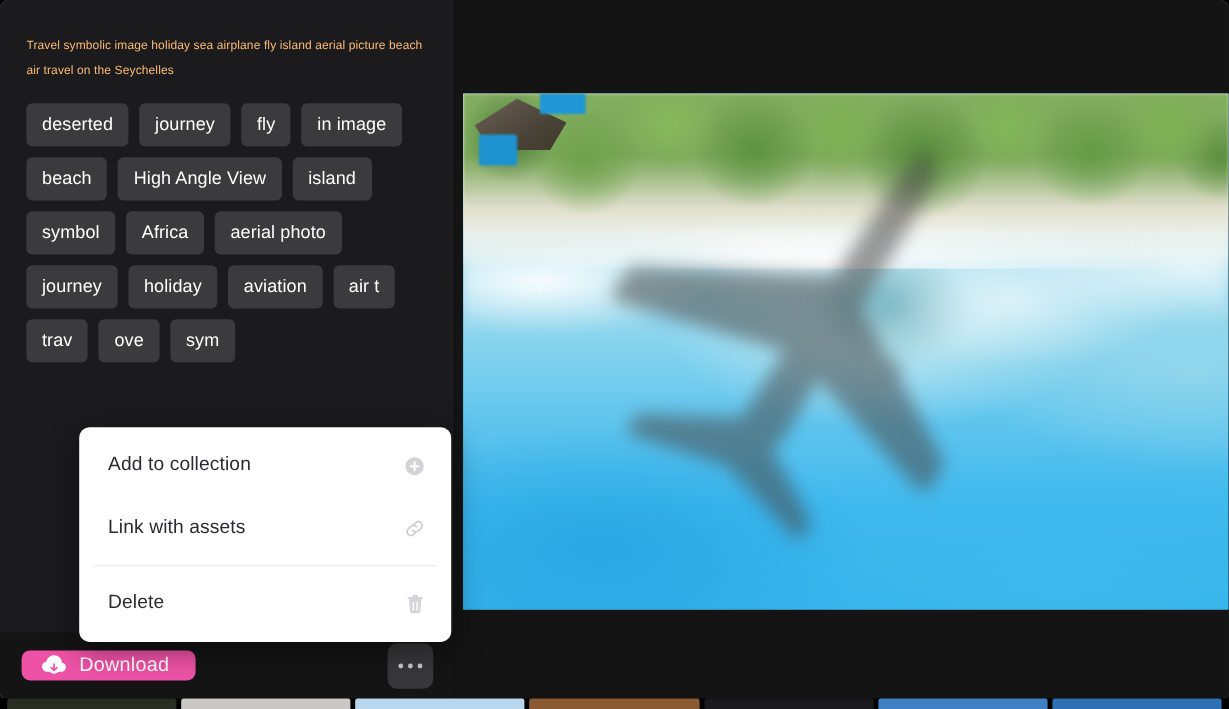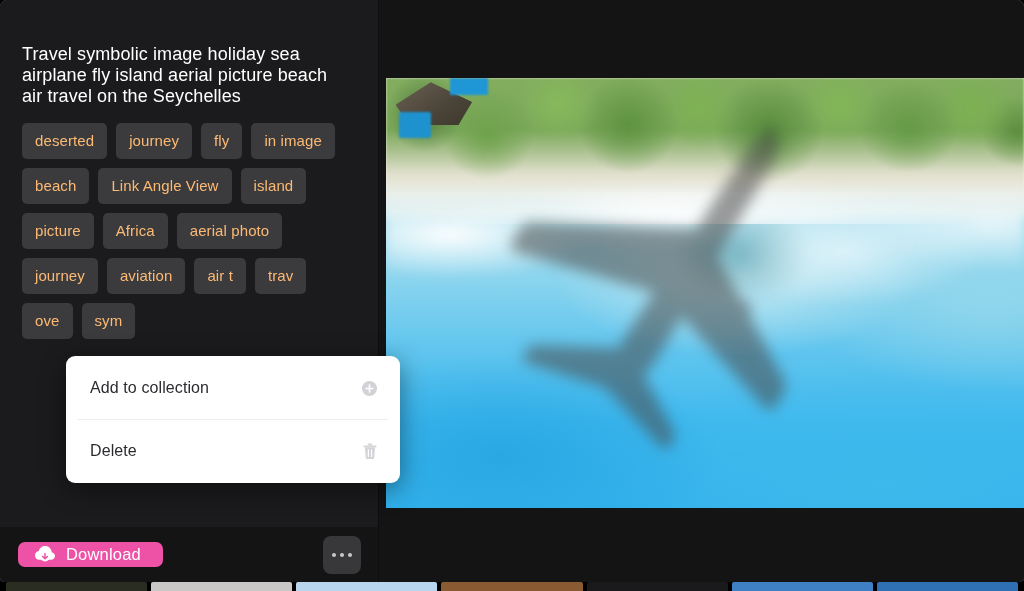--- a/index.html
+++ b/index.html
@@ -55,38 +55,38 @@
     left: 0;
     top: 0;
     width: 379px;
     height: 527px;
     padding: 28px 22px 0 22px;
     box-sizing: border-box;
     overflow: hidden;
   }
 
   .description {
-    color: #ffffff;
-    font-size: 18px;
+    color: #fdba74;
+    font-size: 10px;
     line-height: 21px;
     letter-spacing: 0.1px;
-    margin: 16px 0 16px 0;
+    margin: 0 0 16px 0;
     max-width: 330px;
   }
 
   .tag-cloud {
     display: flex;
     flex-wrap: wrap;
     gap: 9px 9px;
     align-content: flex-start;
   }
 
   .tag {
     background: #3b3b3d;
-    color: #fdba74;
+    color: #ffffff;
     font-size: 15px;
     line-height: 1;
     padding: 10px 13px 11px 13px;
     border-radius: 5px;
     white-space: nowrap;
     letter-spacing: 0.1px;
     user-select: none;
   }
 
   
@@ -265,21 +265,21 @@
     opacity: 0.55;
     filter: blur(7px);
   }
   .photo .plane-shadow svg { display: block; width: 100%; height: 100%; }
 
   
   .context-menu {
     position: absolute;
     left: 66px;
     top: 356px;
-    width: 334px;
+    width: 310px;
     background: #ffffff;
     border-radius: 9px;
     box-shadow: 0 6px 26px rgba(0,0,0,0.45);
     padding: 6px 0 6px 0;
     overflow: hidden;
     z-index: 30;
   }
   .menu-item {
     display: flex;
     align-items: center;
@@ -331,26 +331,27 @@
 
       <div class="meta-scroll">
         <p class="description">Travel symbolic image holiday sea airplane fly island aerial picture beach air travel on the Seychelles</p>
 
         <div class="tag-cloud">
             <div class="tag">deserted</div>
             <div class="tag">journey</div>
             <div class="tag">fly</div>
             <div class="tag">in image</div>
             <div class="tag">beach</div>
-            <div class="tag">Link Angle View</div>
+            <div class="tag">High Angle View</div>
             <div class="tag">island</div>
-            <div class="tag">picture</div>
+            <div class="tag">symbol</div>
             <div class="tag">Africa</div>
             <div class="tag">aerial photo</div>
             <div class="tag">journey</div>
+            <div class="tag">holiday</div>
             <div class="tag">aviation</div>
             <div class="tag">air t</div>
             <div class="tag">trav</div>
             <div class="tag">ove</div>
             <div class="tag">sym</div>
           </div>
       </div>
 
       <div class="action-bar">
         <button class="download-btn">
@@ -405,20 +406,29 @@
       <div class="menu-item">
         <span class="mlabel">Add to collection</span>
         <span class="micon">
           <svg width="17" height="17" viewBox="0 0 18 18" fill="none" aria-hidden="true">
             <circle cx="9" cy="9" r="8" fill="#d3d3d7"></circle>
             <path d="M9 5.4v7.2M5.4 9h7.2" stroke="#ffffff" stroke-width="1.7" stroke-linecap="round"></path>
           </svg>
         </span>
       </div>
 
+      <div class="menu-item">
+        <span class="mlabel">Link with assets</span>
+        <span class="micon">
+          <svg width="17" height="17" viewBox="0 0 18 18" fill="none" aria-hidden="true">
+            <path d="M7.4 10.6a3.4 3.4 0 0 0 5 .3l2.1-2.1a3.4 3.4 0 1 0-4.8-4.8L8.5 5.1" stroke="#cdcdd1" stroke-width="1.5" stroke-linecap="round"></path>
+            <path d="M10.6 7.4a3.4 3.4 0 0 0-5-.3L3.5 9.2a3.4 3.4 0 1 0 4.8 4.8l1.2-1.2" stroke="#cdcdd1" stroke-width="1.5" stroke-linecap="round"></path>
+          </svg>
+        </span>
+      </div>
 
       <div class="menu-sep"></div>
 
       <div class="menu-item">
         <span class="mlabel">Delete</span>
         <span class="micon">
           <svg width="16" height="17" viewBox="0 0 16 18" fill="none" aria-hidden="true">
             <path d="M2.6 4.4h10.8l-.9 11.2a1.4 1.4 0 0 1-1.4 1.3H4.9a1.4 1.4 0 0 1-1.4-1.3L2.6 4.4z" fill="#d5d5d9"></path>
             <rect x="1.1" y="2.6" width="13.8" height="1.9" rx="0.9" fill="#d5d5d9"></rect>
             <rect x="5.6" y="0.6" width="4.8" height="2" rx="0.8" fill="#d5d5d9"></rect>

